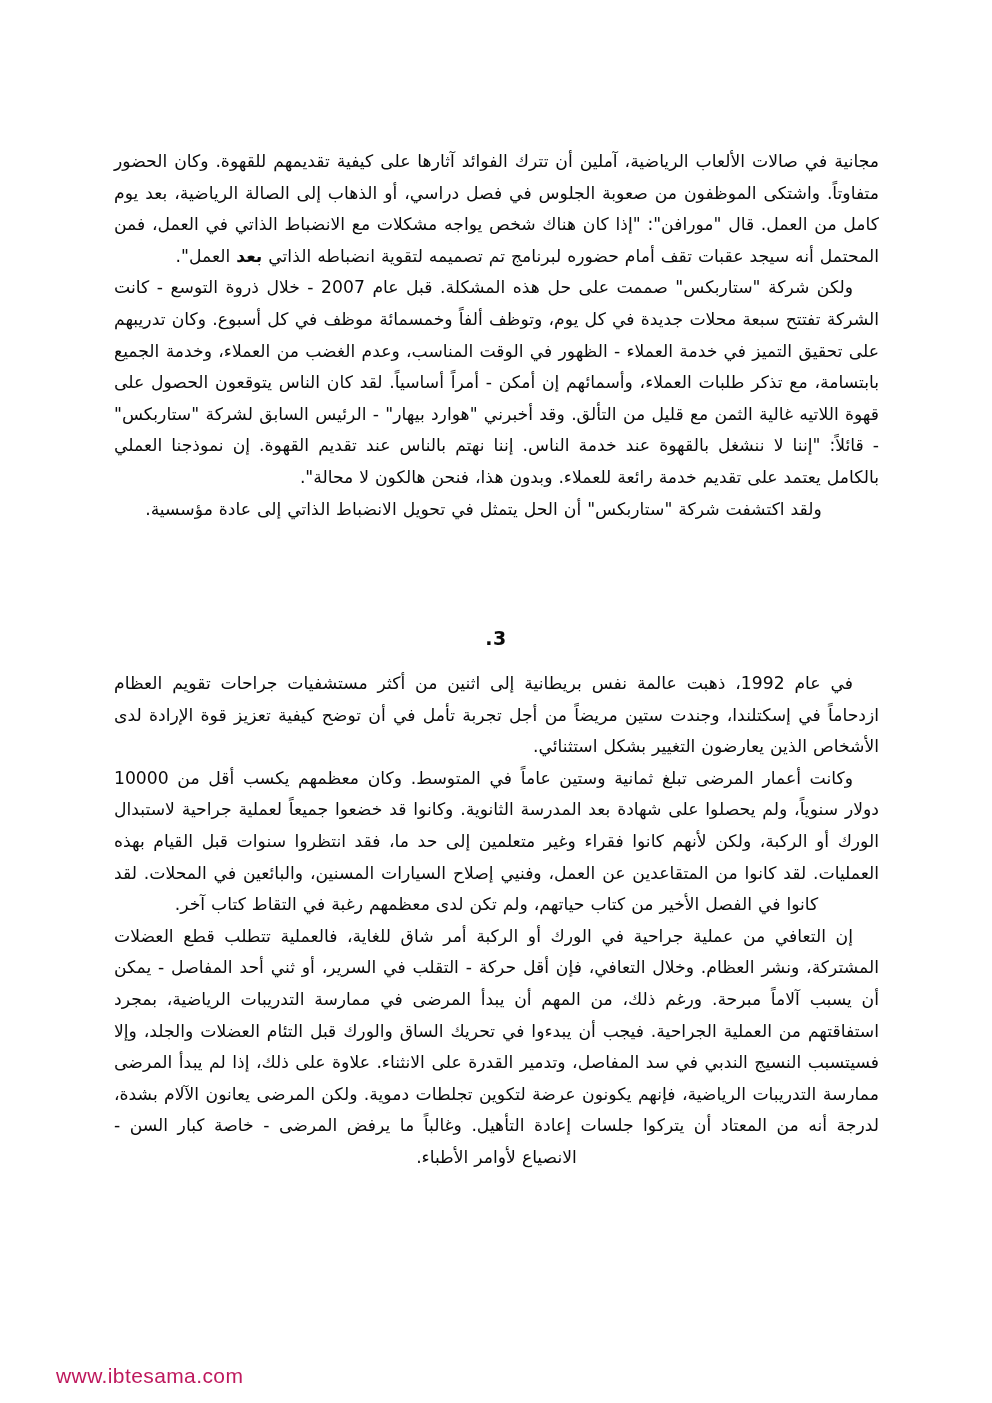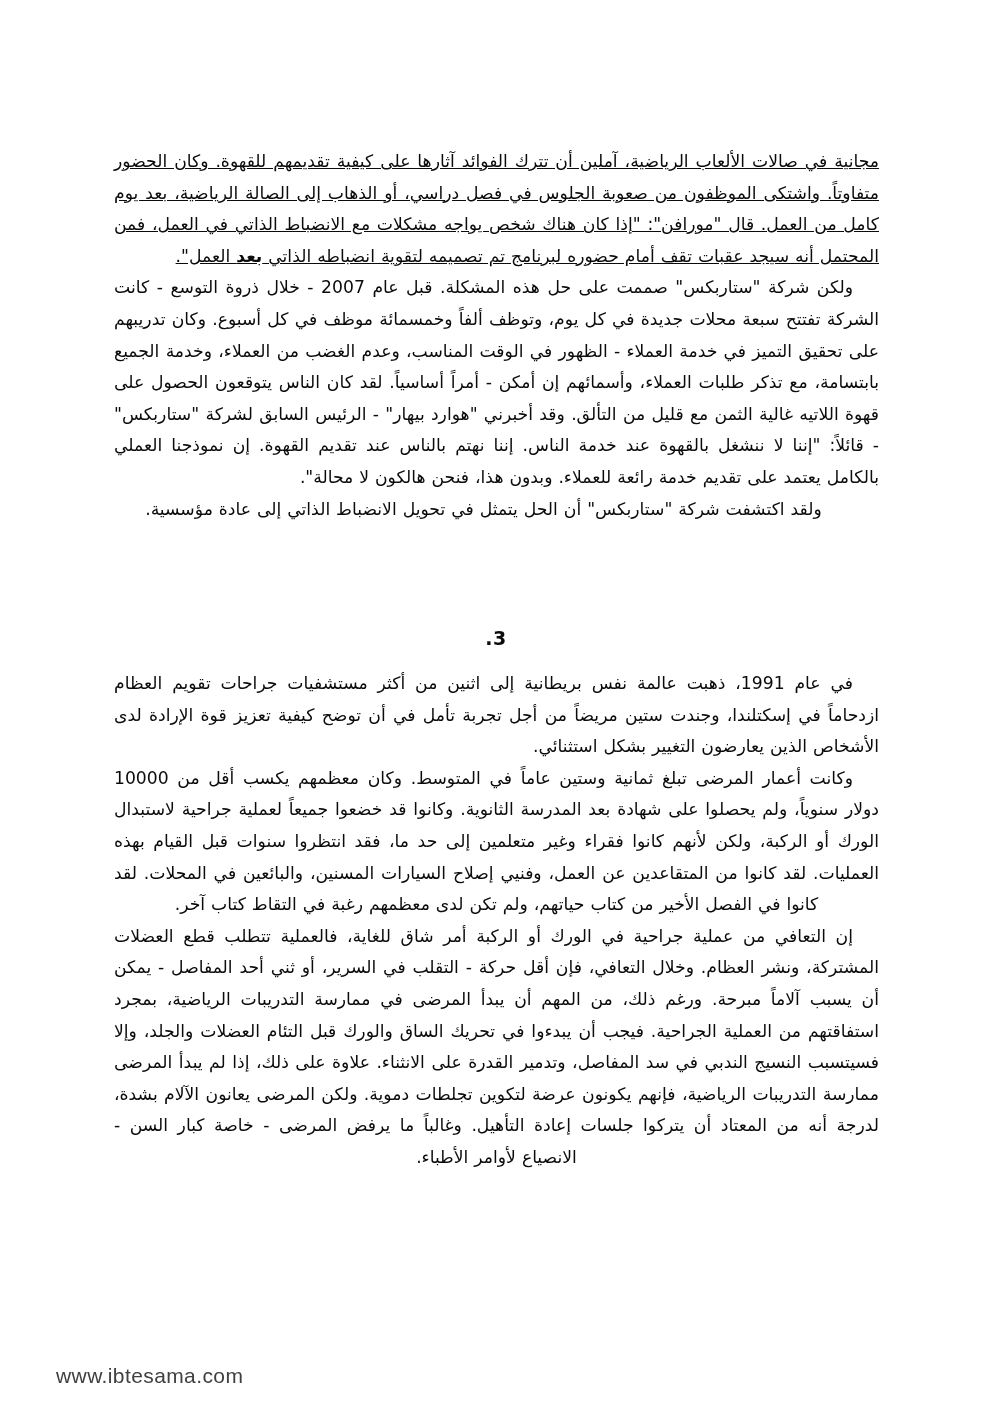--- a/index.html
+++ b/index.html
@@ -47,21 +47,20 @@
     margin: 0 0 0 0;
     text-indent: 26px;
     direction: rtl;
     text-align: justify;
     text-align-last: right;
   }
 
   
   .para.cont {
     text-indent: 0;
-    text-decoration: underline;
   }
 
   
   .para.last-center {
     text-align-last: center;
   }
 
   .bold {
     font-weight: bold;
   }
@@ -124,24 +123,24 @@
     <p class="para">ولكن شركة "ستاربكس" صممت على حل هذه المشكلة. قبل عام 2007 - خلال ذروة التوسع - كانت الشركة تفتتح سبعة محلات جديدة في كل يوم، وتوظف ألفاً وخمسمائة موظف في كل أسبوع. وكان تدريبهم على تحقيق التميز في خدمة العملاء - الظهور في الوقت المناسب، وعدم الغضب من العملاء، وخدمة الجميع بابتسامة، مع تذكر طلبات العملاء، وأسمائهم إن أمكن - أمراً أساسياً. لقد كان الناس يتوقعون الحصول على قهوة اللاتيه غالية الثمن مع قليل من التألق. وقد أخبرني "هوارد بيهار" - الرئيس السابق لشركة "ستاربكس" - قائلاً: "إننا لا ننشغل بالقهوة عند خدمة الناس. إننا نهتم بالناس عند تقديم القهوة. إن نموذجنا العملي بالكامل يعتمد على تقديم خدمة رائعة للعملاء. وبدون هذا، فنحن هالكون لا محالة".</p>
 
     <p class="para last-center">ولقد اكتشفت شركة "ستاربكس" أن الحل يتمثل في تحويل الانضباط الذاتي إلى عادة مؤسسية.</p>
 
   </div>
 
   <div id="section-heading" style="color: rgb(11, 11, 11);">.3</div>
 
   <div id="text-column-2" style="color: rgb(11, 11, 11);">
 
-    <p class="para">في عام 1991، ذهبت عالمة نفس بريطانية إلى اثنين من أكثر مستشفيات جراحات تقويم العظام ازدحاماً في إسكتلندا، وجندت ستين مريضاً من أجل تجربة تأمل في أن توضح كيفية تعزيز قوة الإرادة لدى الأشخاص الذين يعارضون التغيير بشكل استثنائي.</p>
+    <p class="para">في عام 1992، ذهبت عالمة نفس بريطانية إلى اثنين من أكثر مستشفيات جراحات تقويم العظام ازدحاماً في إسكتلندا، وجندت ستين مريضاً من أجل تجربة تأمل في أن توضح كيفية تعزيز قوة الإرادة لدى الأشخاص الذين يعارضون التغيير بشكل استثنائي.</p>
 
     <p class="para last-center">وكانت أعمار المرضى تبلغ ثمانية وستين عاماً في المتوسط. وكان معظمهم يكسب أقل من 10000 دولار سنوياً، ولم يحصلوا على شهادة بعد المدرسة الثانوية. وكانوا قد خضعوا جميعاً لعملية جراحية لاستبدال الورك أو الركبة، ولكن لأنهم كانوا فقراء وغير متعلمين إلى حد ما، فقد انتظروا سنوات قبل القيام بهذه العمليات. لقد كانوا من المتقاعدين عن العمل، وفنيي إصلاح السيارات المسنين، والبائعين في المحلات. لقد كانوا في الفصل الأخير من كتاب حياتهم، ولم تكن لدى معظمهم رغبة في التقاط كتاب آخر.</p>
 
     <p class="para last-center">إن التعافي من عملية جراحية في الورك أو الركبة أمر شاق للغاية، فالعملية تتطلب قطع العضلات المشتركة، ونشر العظام. وخلال التعافي، فإن أقل حركة - التقلب في السرير، أو ثني أحد المفاصل - يمكن أن يسبب آلاماً مبرحة. ورغم ذلك، من المهم أن يبدأ المرضى في ممارسة التدريبات الرياضية، بمجرد استفاقتهم من العملية الجراحية. فيجب أن يبدءوا في تحريك الساق والورك قبل التئام العضلات والجلد، وإلا فسيتسبب النسيج الندبي في سد المفاصل، وتدمير القدرة على الانثناء. علاوة على ذلك، إذا لم يبدأ المرضى ممارسة التدريبات الرياضية، فإنهم يكونون عرضة لتكوين تجلطات دموية. ولكن المرضى يعانون الآلام بشدة، لدرجة أنه من المعتاد أن يتركوا جلسات إعادة التأهيل. وغالباً ما يرفض المرضى - خاصة كبار السن - الانصياع لأوامر الأطباء.</p>
 
 
   </div>
 
-  <div id="watermark" style="color: #404040;">www.ibtesama.com</div>
+  <div id="watermark" style="color: #be185d;">www.ibtesama.com</div>
 
 </div>
 
 </body></html>

